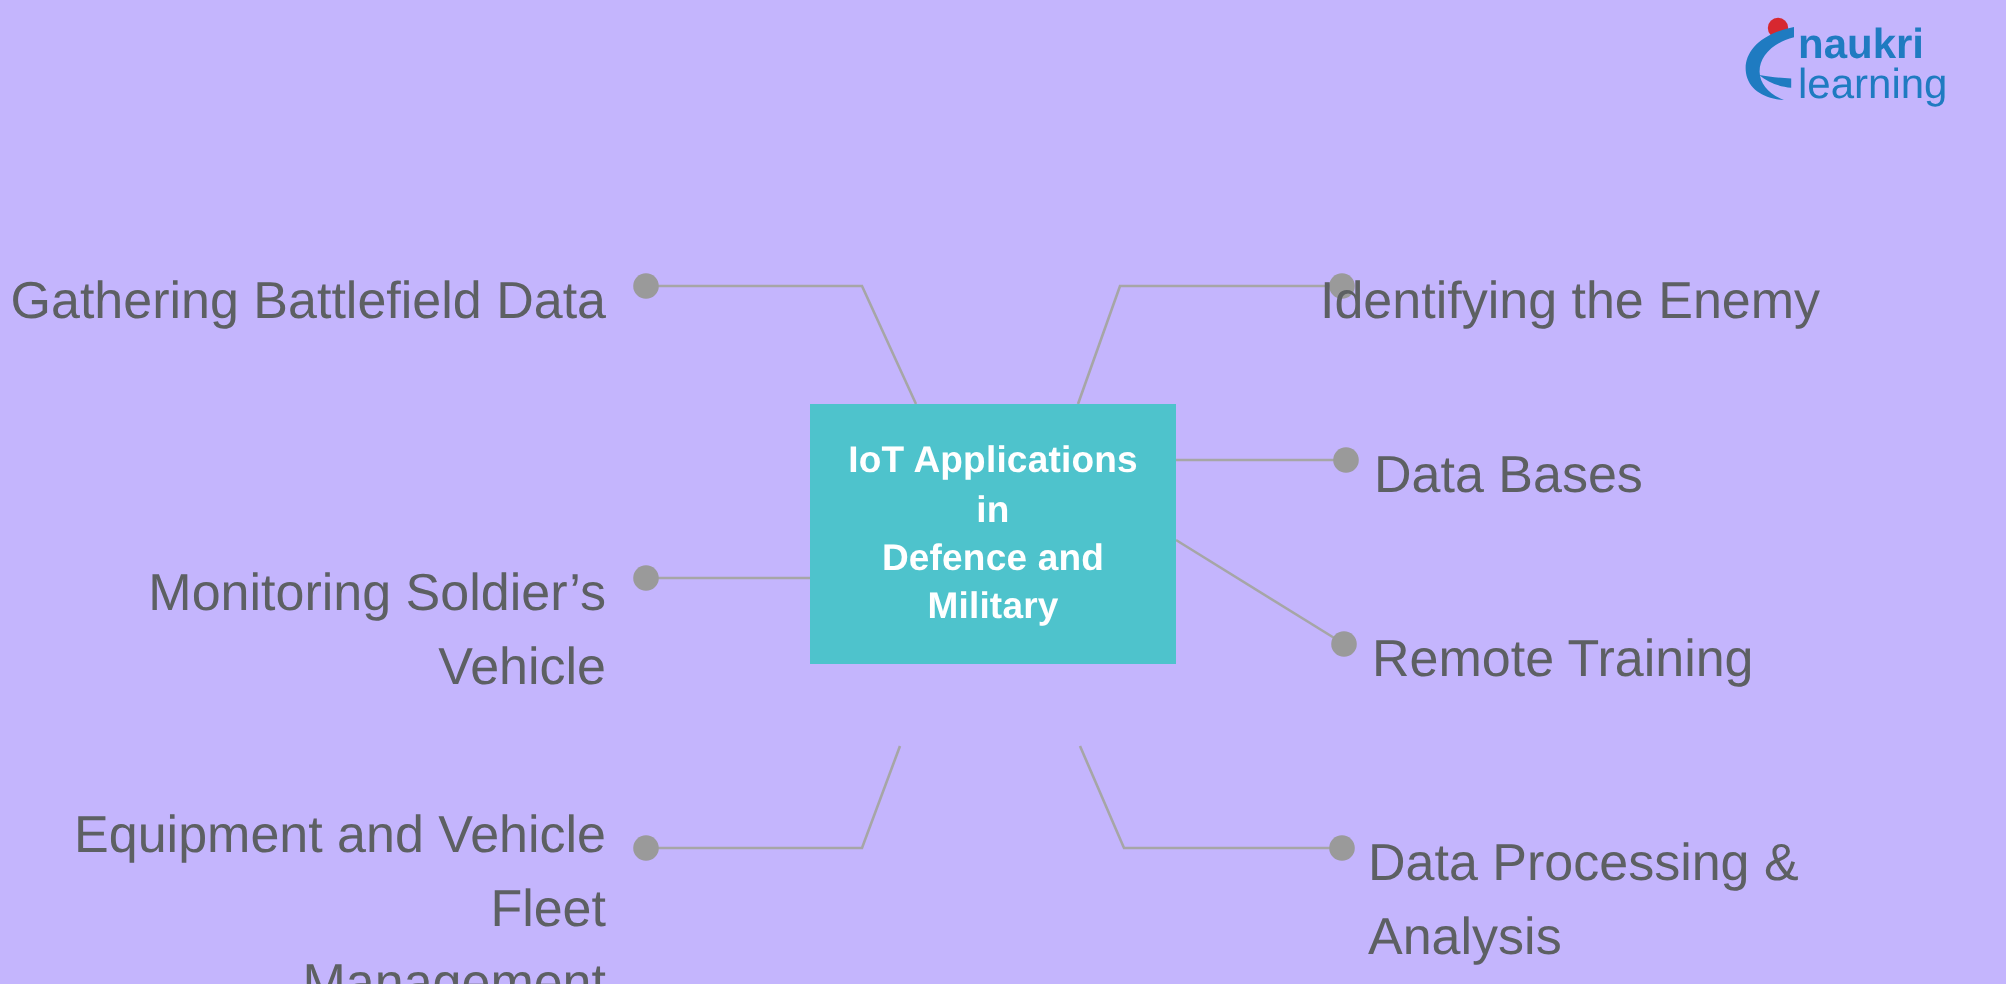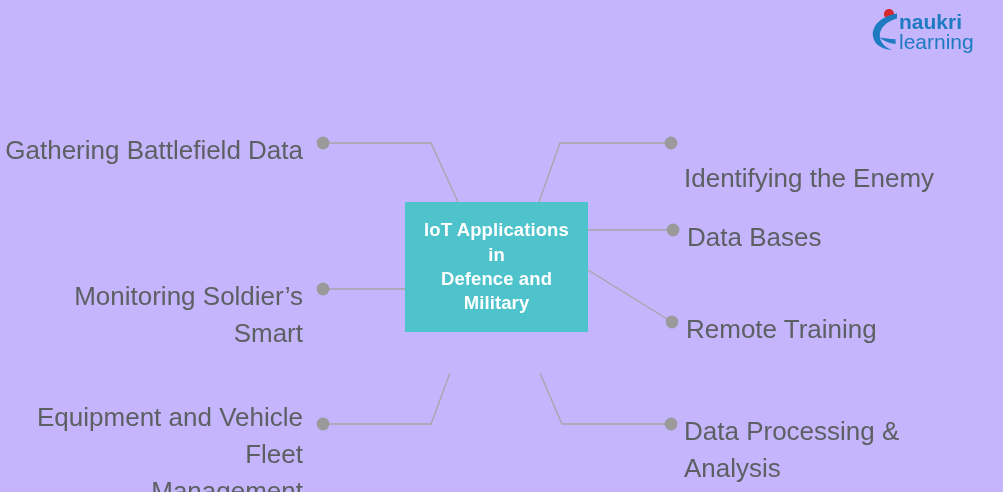--- a/index.html
+++ b/index.html
@@ -122,26 +122,26 @@
 
   <div id="center-node">
     <div class="center-text">IoT Applications
 in
 Defence and
 Military</div>
   </div>
 
   <div class="leaf-label leaf-left" style="left:0; top:132px; width:303px;">Gathering Battlefield Data</div>
 
-  <div class="leaf-label leaf-left" style="left:0; top:278px; width:303px;">Monitoring Soldier’s Smart</div>
+  <div class="leaf-label leaf-left" style="left:0; top:278px; width:303px;">Monitoring Soldier’s Vehicle</div>
 
   <div class="leaf-label leaf-left" style="left:0; top:399px; width:303px;">Equipment and Vehicle Fleet
 Management</div>
 
-  <div class="leaf-label leaf-right" style="left:684px; top:132px; width:315px;margin-top:28px;">Identifying the Enemy</div>
+  <div class="leaf-label leaf-right" style="left:660px; top:132px; width:315px;">Identifying the Enemy</div>
 
   <div class="leaf-label leaf-right" style="left:687px; top:219px; width:312px;">Data Bases</div>
 
   <div class="leaf-label leaf-right" style="left:686px; top:311px; width:313px;">Remote Training</div>
 
   <div class="leaf-label leaf-right" style="left:684px; top:413px; width:315px;">Data Processing &amp; Analysis</div>
 
 </div>
 
 </body></html>

